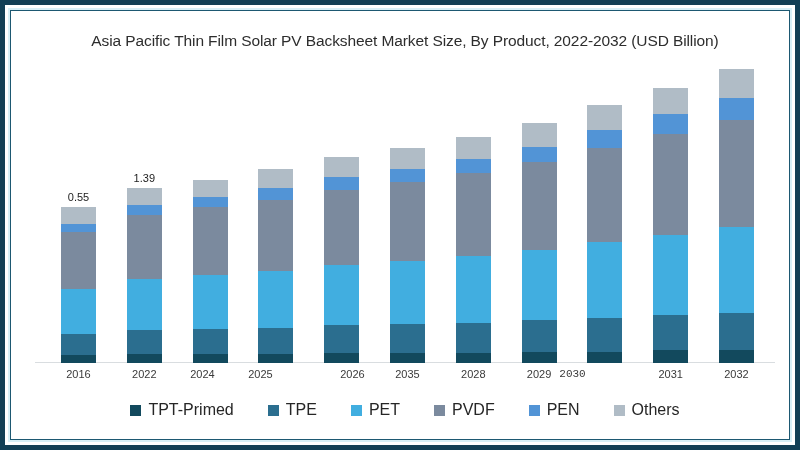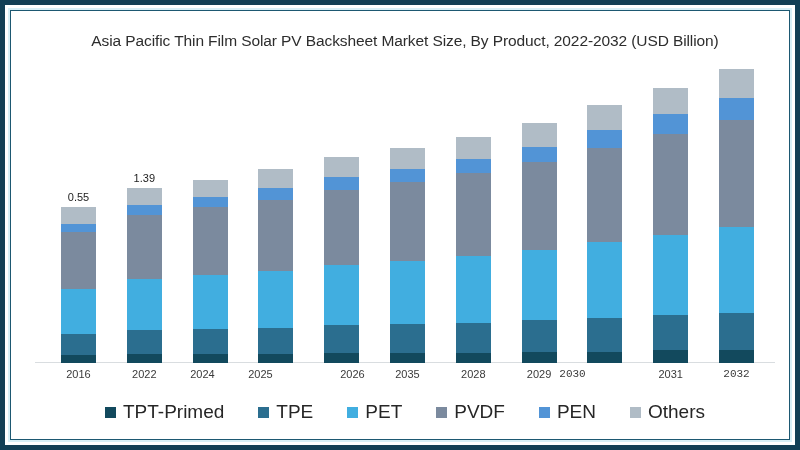--- a/index.html
+++ b/index.html
@@ -117,21 +117,21 @@
     align-items: center;
     margin: 0 17px;
   }
   .legend-swatch {
     width: 11px;
     height: 11px;
     margin-right: 7px;
     flex: 0 0 auto;
   }
   .legend-text {
-    font-size: 19px;
+    font-size: 16px;
     color: #262626;
     white-space: nowrap;
   }
   .source {
     position: absolute;
     right: 32px;
     top: 424px;
     font-size: 10.5px;
     color: #4a4a4a;
     white-space: nowrap;
@@ -295,15 +295,15 @@
   <div class="x-label" style="left: 56px; width: 35px;">2016</div>
       <div class="x-label" style="left: 121.8px; width: 35px;">2022</div>
       <div class="x-label" style="left: 180px; width: 35px;">2024</div>
       <div class="x-label" style="left: 238px; width: 35px;">2025</div>
       <div class="x-label" style="left: 330px; width: 35px;">2026</div>
       <div class="x-label" style="left: 385px; width: 35px;">2035</div>
       <div class="x-label" style="left: 450.8px; width: 35px;">2028</div>
       <div class="x-label" style="left: 516.6px; width: 35px;">2029</div>
       <div class="x-label" style="left: 550px; width: 35px; font-family: Liberation Mono, monospace;">2030</div>
       <div class="x-label" style="left: 648.2px; width: 35px;">2031</div>
-      <div class="x-label" style="left: 714px; width: 35px; font-family: Liberation Mono, monospace;">2032</div>
+      <div class="x-label" style="left: 714px; width: 35px;">2032</div>
     </div>
 </div>
 
 </body></html>

